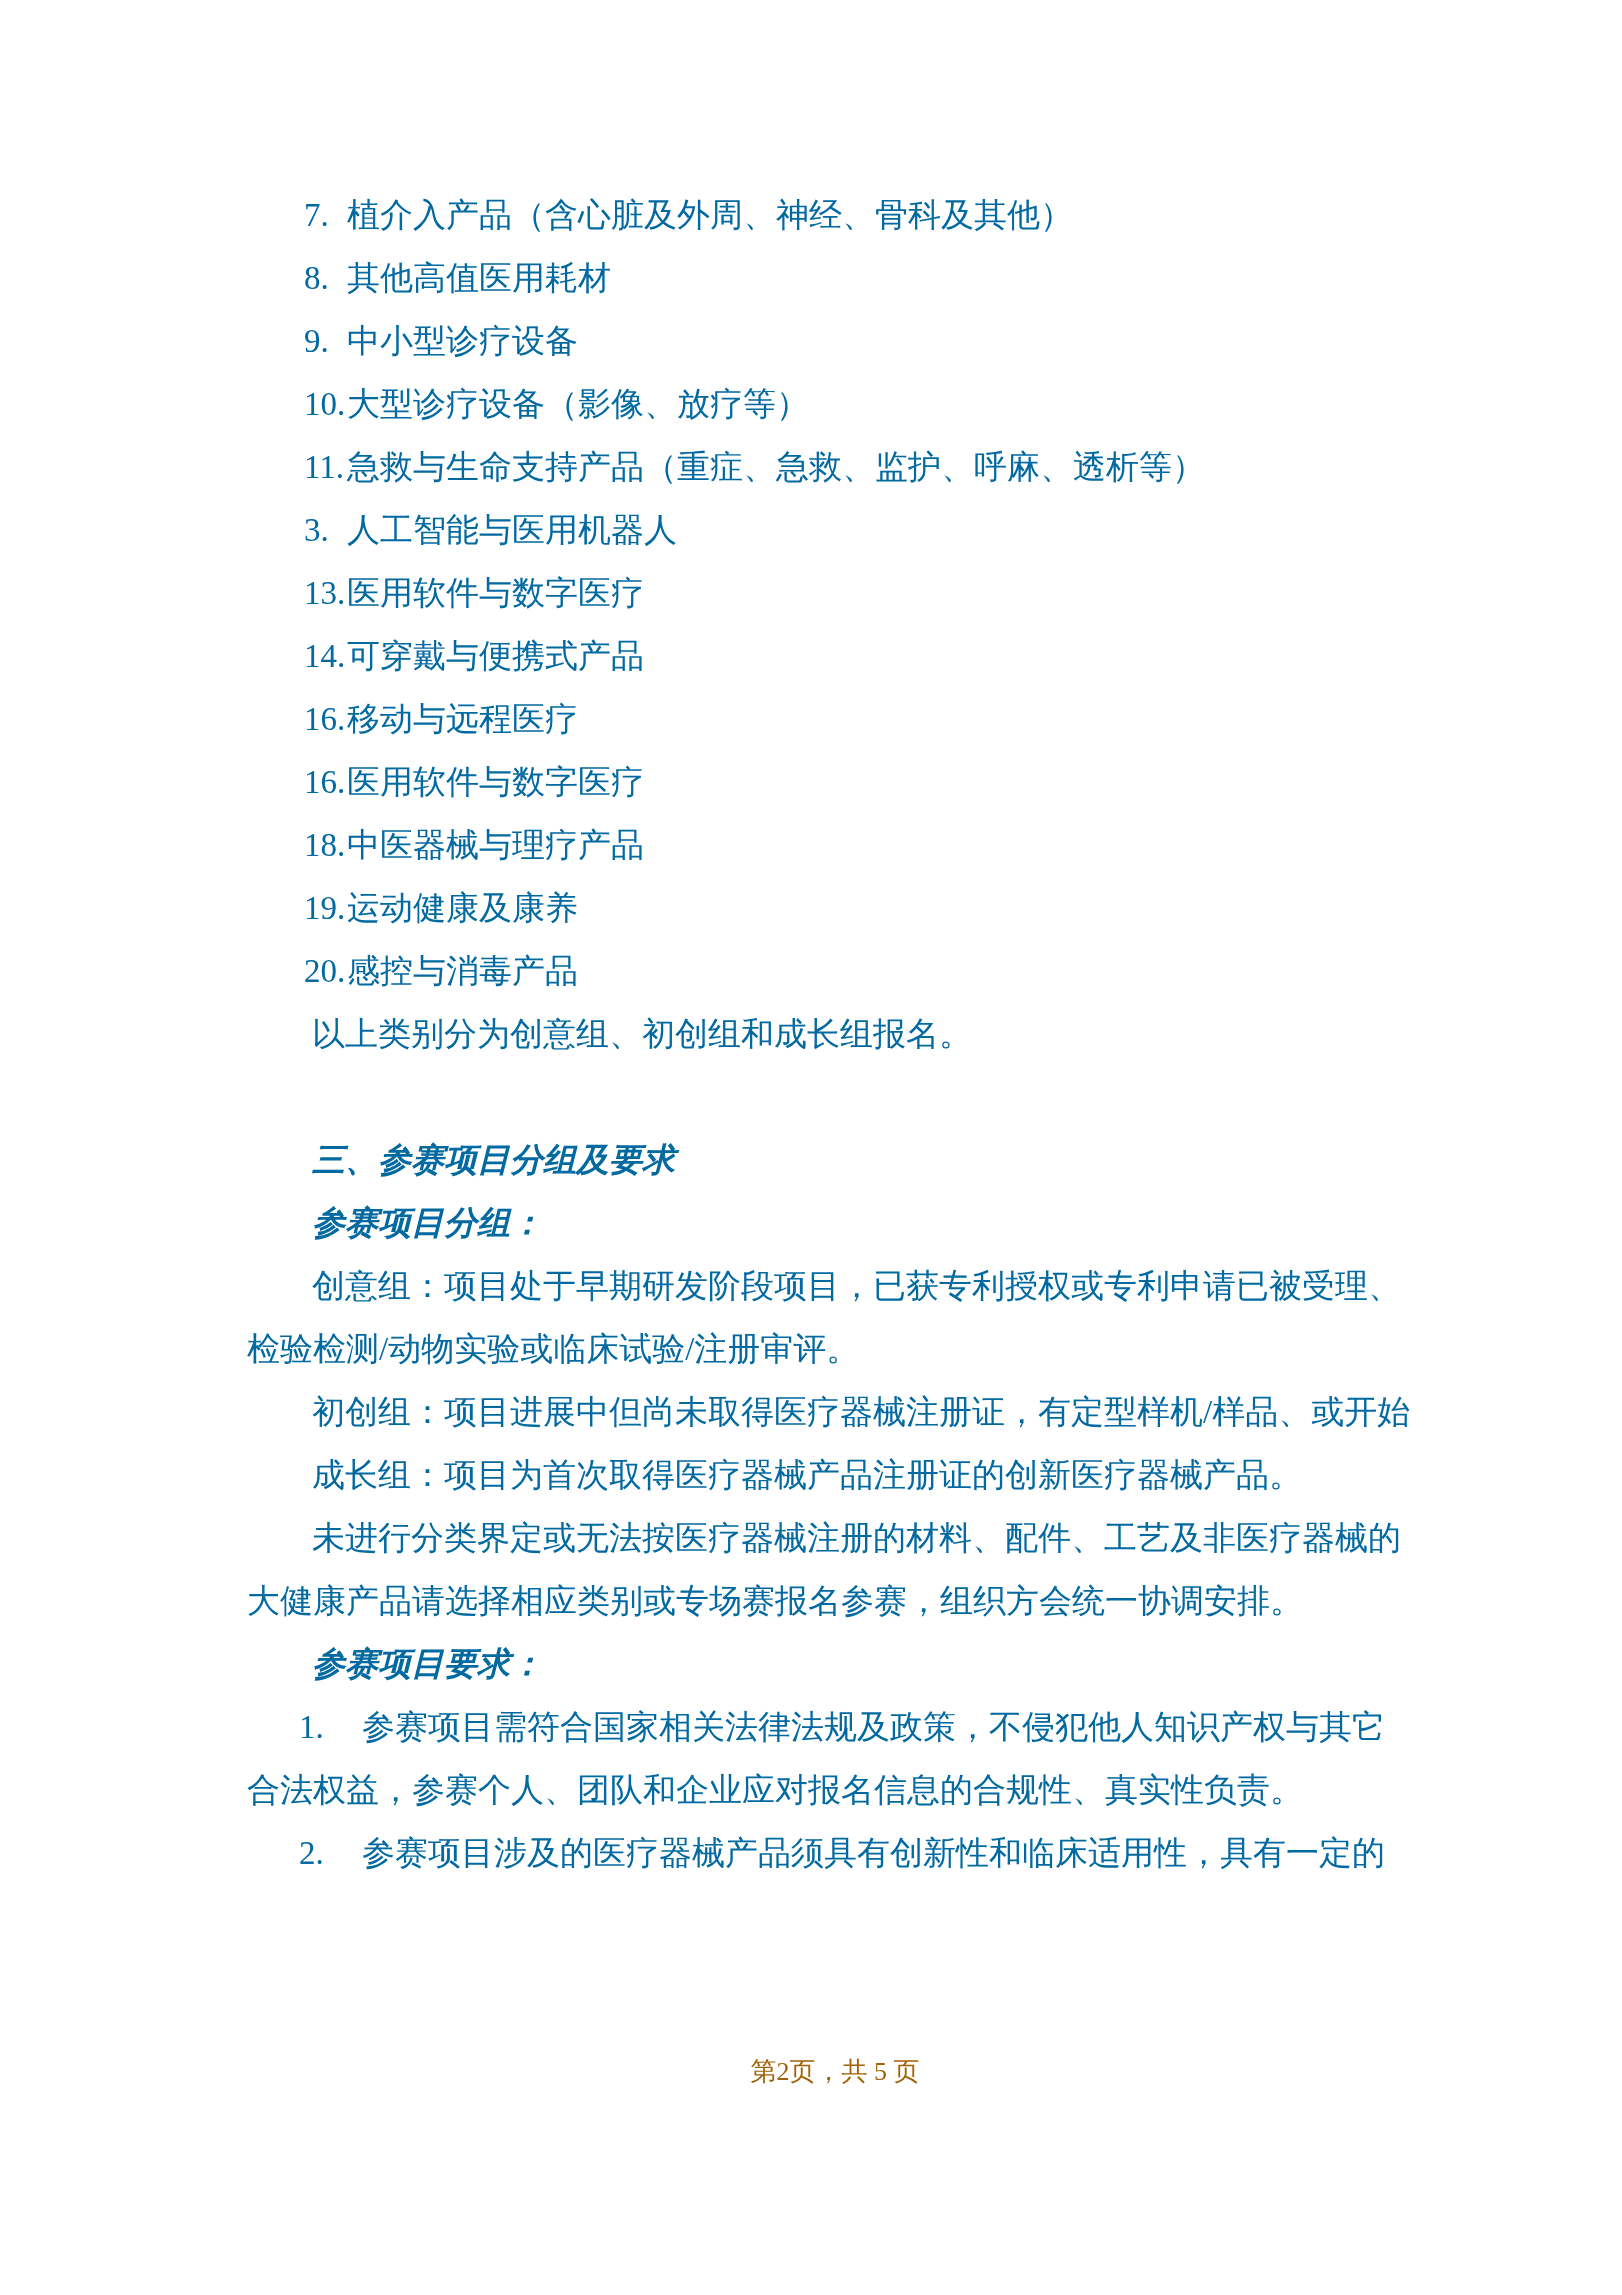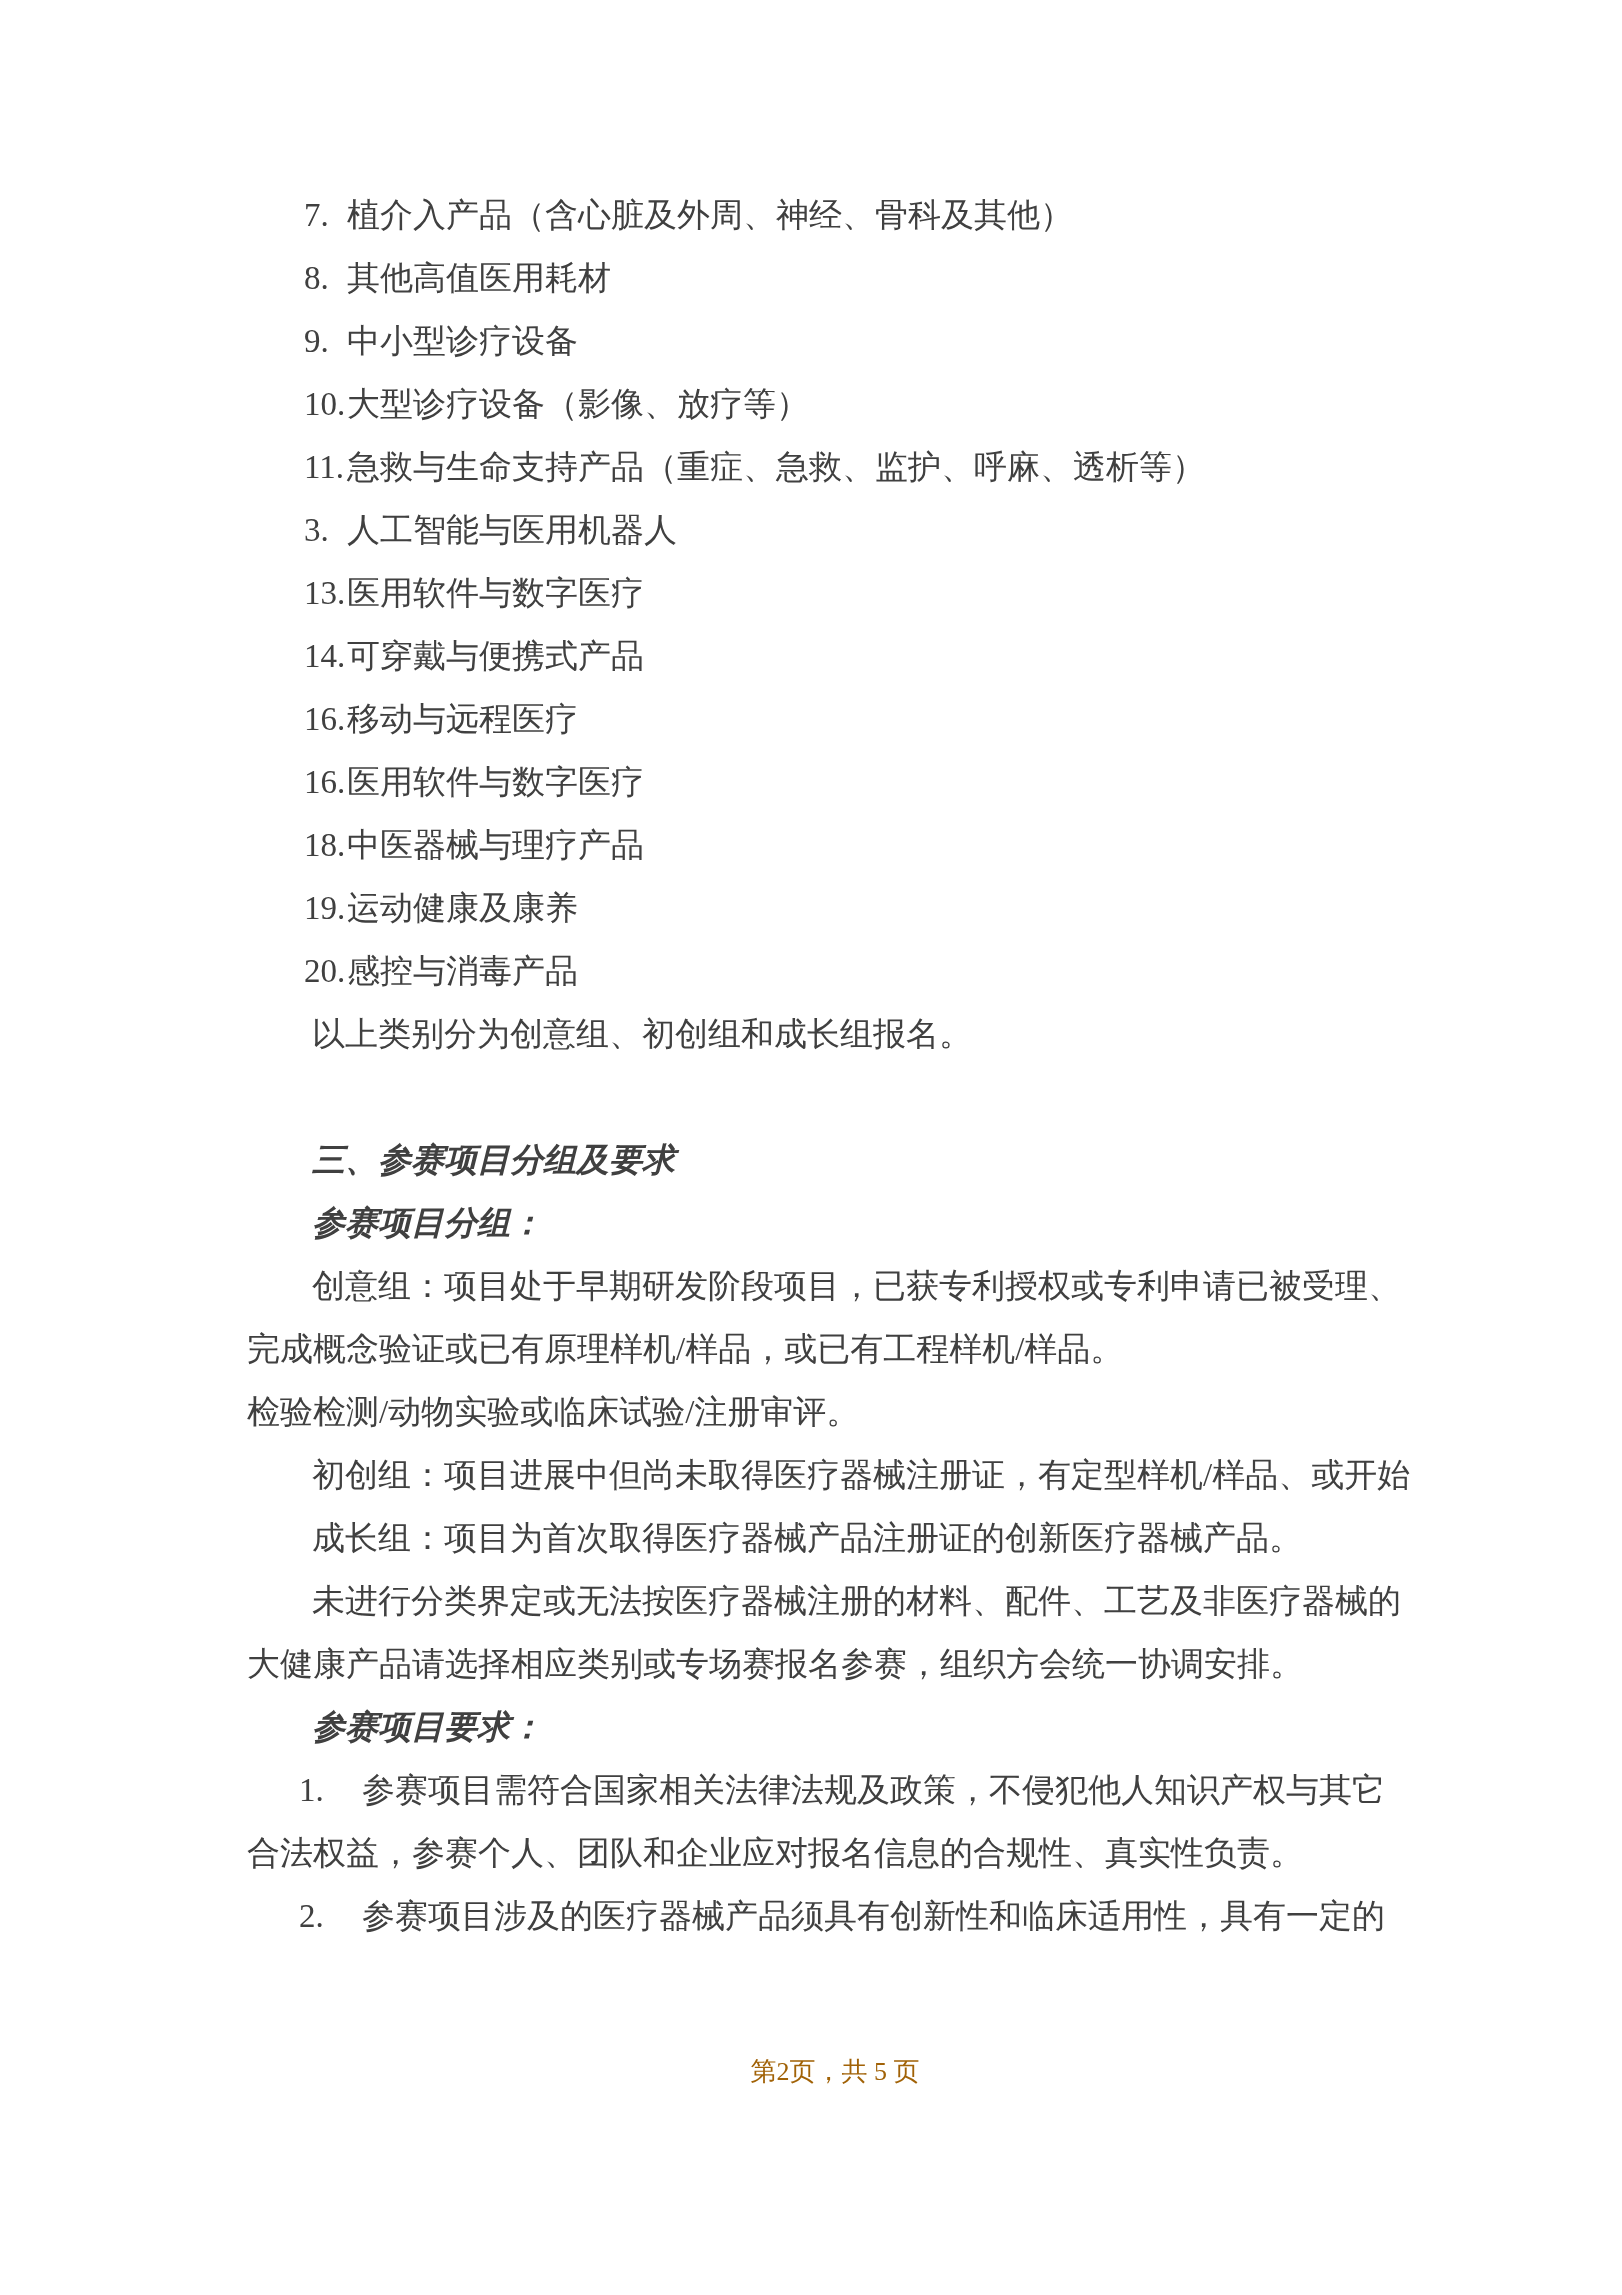--- a/index.html
+++ b/index.html
@@ -20,21 +20,21 @@
     position: absolute;
     left: 247px;
     top: 184px;
     width: 1128px;
   }
   .line {
     height: 63px;
     line-height: 63px;
     font-size: 33px;
     white-space: nowrap;
-    color: #404040;
+    color: #0369a1;
   }
   .blank { height: 63px; }
   .num {
     display: inline-block;
     margin-left: 57px;
     width: 43px;
   }
   .reqnum {
     display: inline-block;
     margin-left: 52px;
@@ -76,21 +76,20 @@
     <div class="line"><span class="num">20.</span><span>感控与消毒产品</span></div>
 
     <div class="line indent">以上类别分为创意组、初创组和成长组报名。</div>
 
     <div class="line blank"></div>
 
     <div class="line indent bold">三、参赛项目分组及要求</div>
     <div class="line indent bold">参赛项目分组：</div>
 
     <div class="line indent">创意组：项目处于早期研发阶段项目，已获专利授权或专利申请已被受理、</div>
-    <div class="line">完成概念验证或已有原理样机/样品，或已有工程样机/样品。</div>
     <div class="line">检验检测/动物实验或临床试验/注册审评。</div>
     <div class="line indent">初创组：项目进展中但尚未取得医疗器械注册证，有定型样机/样品、或开始</div>
     <div class="line indent">成长组：项目为首次取得医疗器械产品注册证的创新医疗器械产品。</div>
     <div class="line indent">未进行分类界定或无法按医疗器械注册的材料、配件、工艺及非医疗器械的</div>
     <div class="line">大健康产品请选择相应类别或专场赛报名参赛，组织方会统一协调安排。</div>
 
     <div class="line indent bold">参赛项目要求：</div>
 
     <div class="line"><span class="reqnum">1.</span><span>参赛项目需符合国家相关法律法规及政策，不侵犯他人知识产权与其它</span></div>
     <div class="line">合法权益，参赛个人、团队和企业应对报名信息的合规性、真实性负责。</div>

